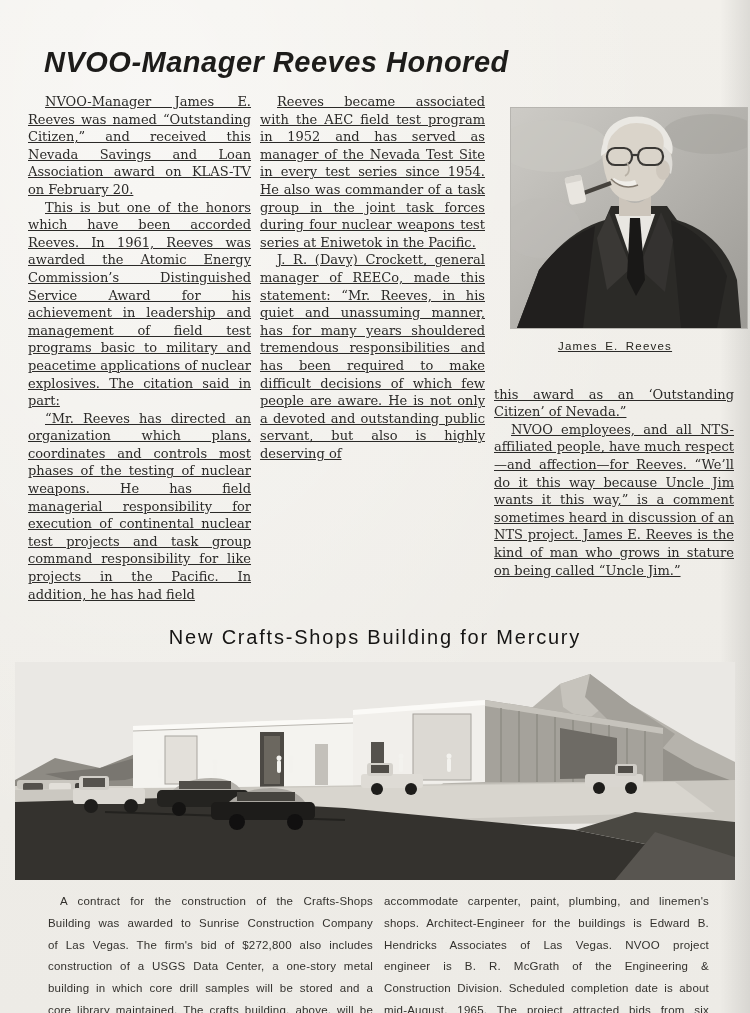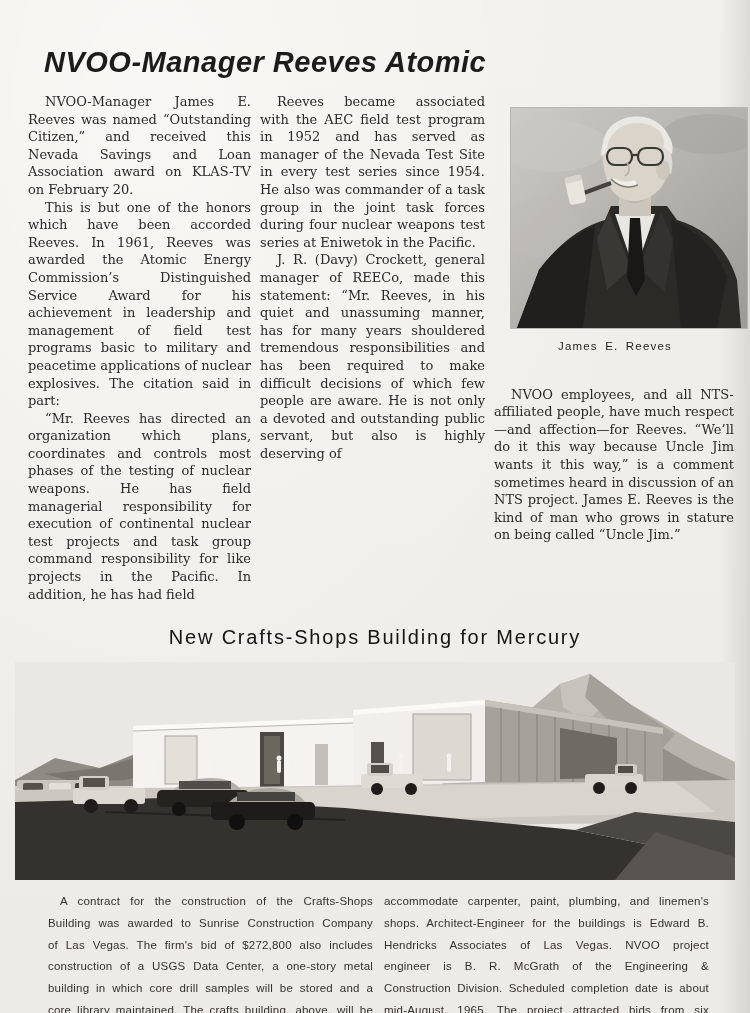--- a/index.html
+++ b/index.html
@@ -19,21 +19,21 @@
   }
   
   .a1{padding:46px 16px 0 28px;}
   .a1 h1{
     margin:0 0 14px 16px;
     font-family:"Liberation Sans", sans-serif;
     font-style:italic;font-weight:700;
     font-size:29px;letter-spacing:.5px;color:#1d1c1a;
   }
   .cols{display:flex;gap:9px;}
-  .col{font-size:13px;line-height:17.6px;text-align:justify;}
+  .col{font-size:13px;line-height:17.6px;text-align:justify;text-decoration:underline;}
   .col p{margin:0;}
   .col p.ind{text-indent:17px;}
   .c1{width:225px;}
   .c2{width:227px;}
   .c3{width:240px;}
   figure{margin:0 0 0 2px;padding:14px;}
   figure svg{display:block;border:1px solid #b7b5b0;}
   figcaption{
     text-align:center;
     font-family:"Liberation Sans", sans-serif;
@@ -57,21 +57,21 @@
     color:#33312d;
   }
   .cap.ind{text-indent:12px;}
 </style>
 </head>
 <body>
 
 <div class="page">
 
   <section class="a1">
-    <h1>NVOO-Manager Reeves Atomic</h1>
+    <h1>NVOO-Manager Reeves Honored</h1>
     <div class="cols">
 
       <div class="col c1">
         <p class="ind">NVOO-Manager James E. Reeves was named “Outstanding Citizen,” and received this Nevada Savings and Loan Association award on KLAS-TV on February 20.</p>
         <p class="ind">This is but one of the honors which have been accorded Reeves. In 1961, Reeves was awarded the Atomic Energy Commission’s Distinguished Service Award for his achievement in leadership and management of field test programs basic to military and peacetime applications of nuclear explosives. The citation said in part:</p>
         <p class="ind">“Mr. Reeves has directed an organization which plans, coordinates and controls most phases of the testing of nuclear weapons. He has field managerial responsibility for execution of continental nuclear test projects and task group command responsibility for like projects in the Pacific. In addition, he has had field</p>
       </div>
 
       <div class="col c2">
         <p class="ind">Reeves became associated with the AEC field test program in 1952 and has served as manager of the Nevada Test Site in every test series since 1954. He also was commander of a task group in the joint task forces during four nuclear weapons test series at Eniwetok in the Pacific.</p>
@@ -122,20 +122,21 @@
 
             <path d="M101 72 Q112 82 126 77 L124 72 Q112 76 103 70 Z" fill="#f0eee9"></path>
             <path d="M100 71 Q112 83 127 77" stroke="#857c71" stroke-width="1.6" fill="none"></path>
 
             <line x1="100" y1="75" x2="70" y2="86" stroke="#45423d" stroke-width="4"></line>
             <rect x="56" y="68" width="17" height="28" rx="4" fill="#e9e6e0" transform="rotate(-12 64 82)"></rect>
             <rect x="56" y="68" width="17" height="6" rx="2" fill="#d7d4ce" transform="rotate(-12 64 82)"></rect>
           </svg>
           <figcaption>James E. Reeves</figcaption>
         </figure>
+        <p>this award as an ‘Outstanding Citizen’ of Nevada.”</p>
         <p class="ind">NVOO employees, and all NTS-affiliated people, have much respect—and affection—for Reeves. “We’ll do it this way because Uncle Jim wants it this way,” is a comment sometimes heard in discussion of an NTS project. James E. Reeves is the kind of man who grows in stature on being called “Uncle Jim.”</p>
       </div>
 
     </div>
   </section>
 
   <section class="a2">
     <h2>New Crafts-Shops Building for Mercury</h2>
 
     <div class="rendering">

